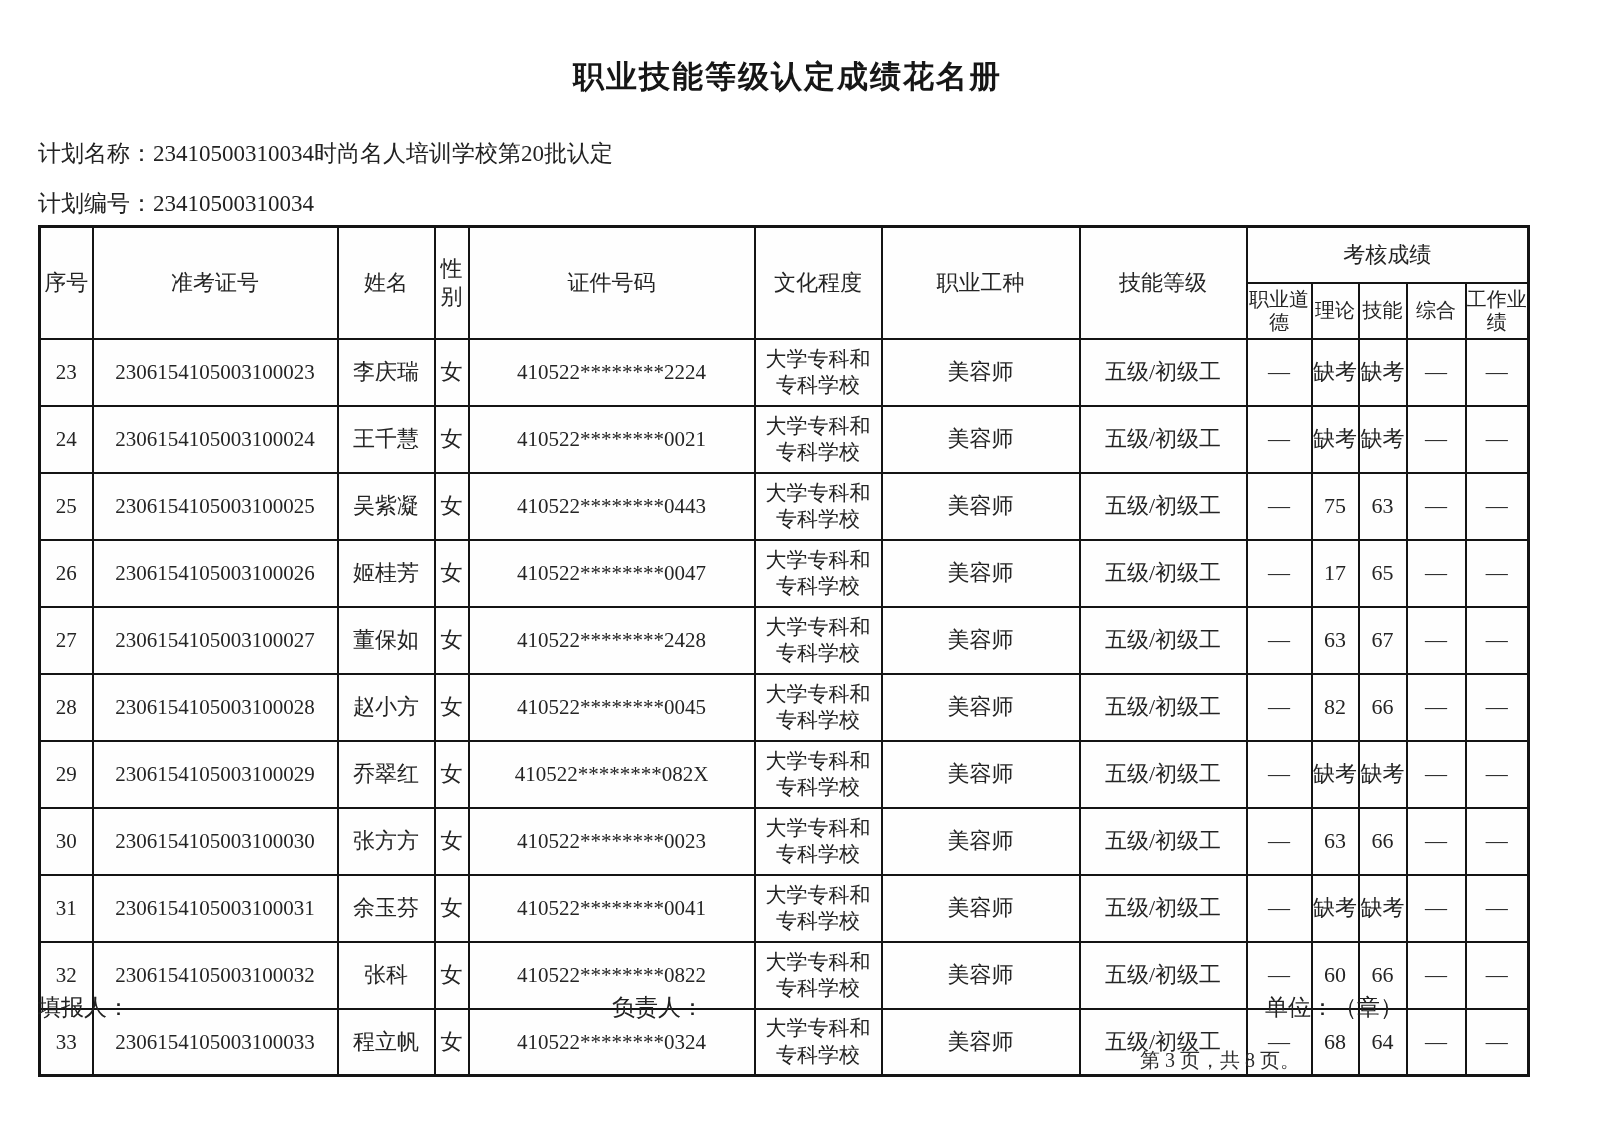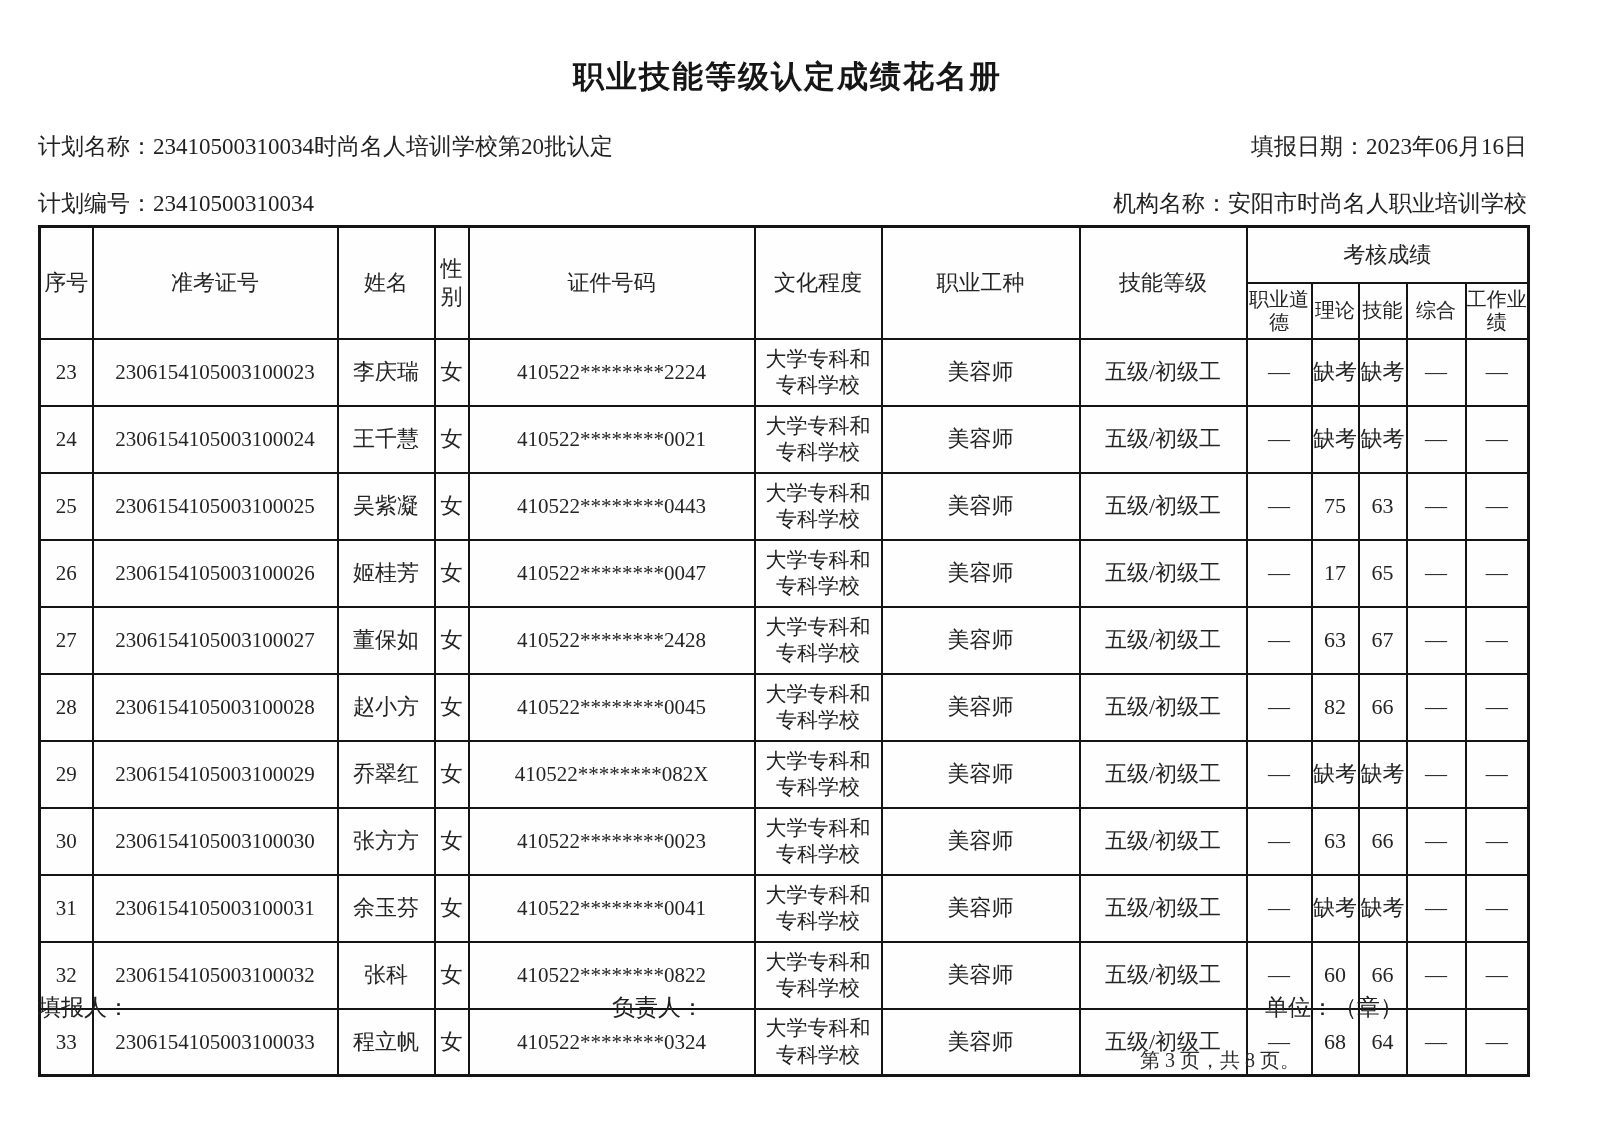--- a/index.html
+++ b/index.html
@@ -11,21 +11,21 @@
     position:relative;
     overflow:hidden;
   }
   .title {
     position:absolute; top:56px; left:0; width:1575px;
     margin:0; text-align:center;
     font-family:Liberation Sans, sans-serif;
     font-size:31px; font-weight:700; letter-spacing:2px; color:#161616;
   }
   .meta-line { position:absolute; left:38px; right:73px; font-size:23px; color:#222; }
-  .meta-line.first  { top:131px; }
+  .meta-line.first  { top:138px; }
   .meta-line.second { top:188px; }
   .meta-right { position:absolute; right:0; top:0; white-space:nowrap; }
   .meta-left  { white-space:nowrap; }
 
   table.roster {
     position:absolute; top:225px; left:38px;
     border-collapse:collapse; table-layout:fixed;
     border:3px solid #141414;
     background:#fefefe;
   }
@@ -52,26 +52,24 @@
     font-size:20px; color:#2c2c2c; white-space:nowrap;margin-left:8px;
   }
 </style>
 </head>
 <body>
 
 <h1 class="title">职业技能等级认定成绩花名册</h1>
 
 <div class="meta-line first">
   <span class="meta-left"><span>计划名称：</span><span>23410500310034时尚名人培训学校第20批认定</span></span>
-  <span class="meta-right"><span>填报日期：</span><span>2023年06月16日</span></span>
 </div>
 
 <div class="meta-line second">
   <span class="meta-left"><span>计划编号：</span><span>23410500310034</span></span>
-  <span class="meta-right"><span>机构名称：</span><span>安阳市时尚名人职业培训学校</span></span>
 </div>
 
 <table class="roster">
   <colgroup>
     <col style="width:53px">
       <col style="width:245px">
       <col style="width:97px">
       <col style="width:34px">
     <col style="width:286px">
       <col style="width:127px">

